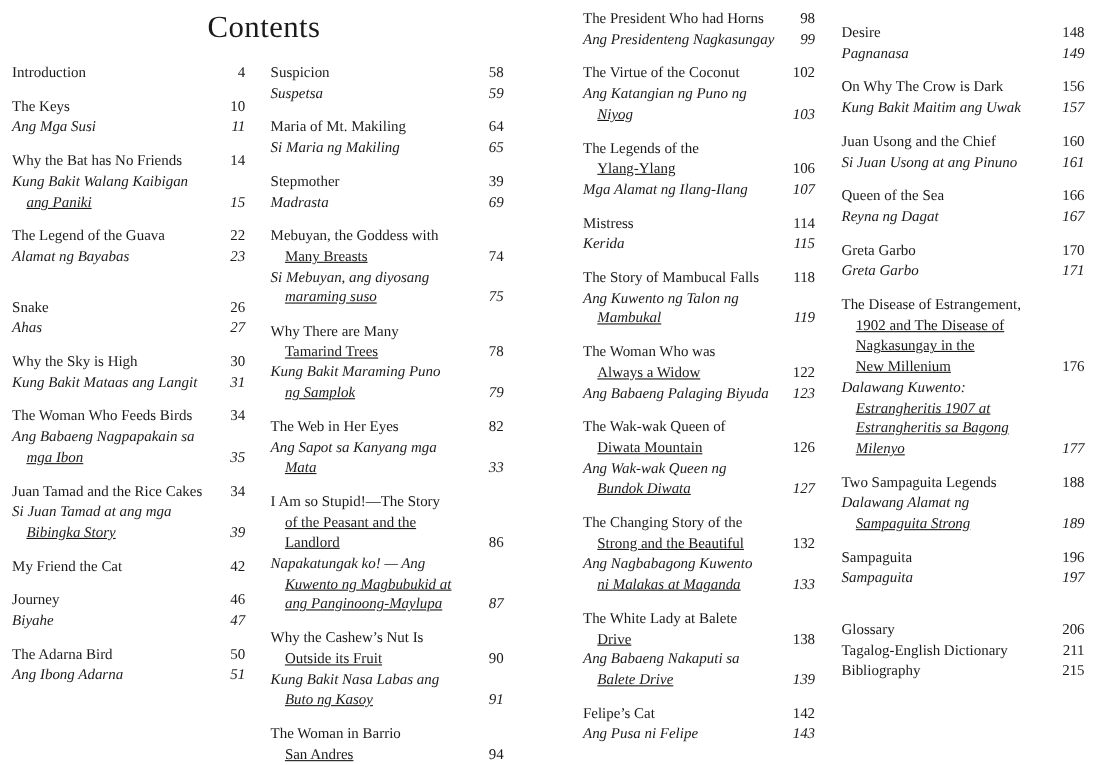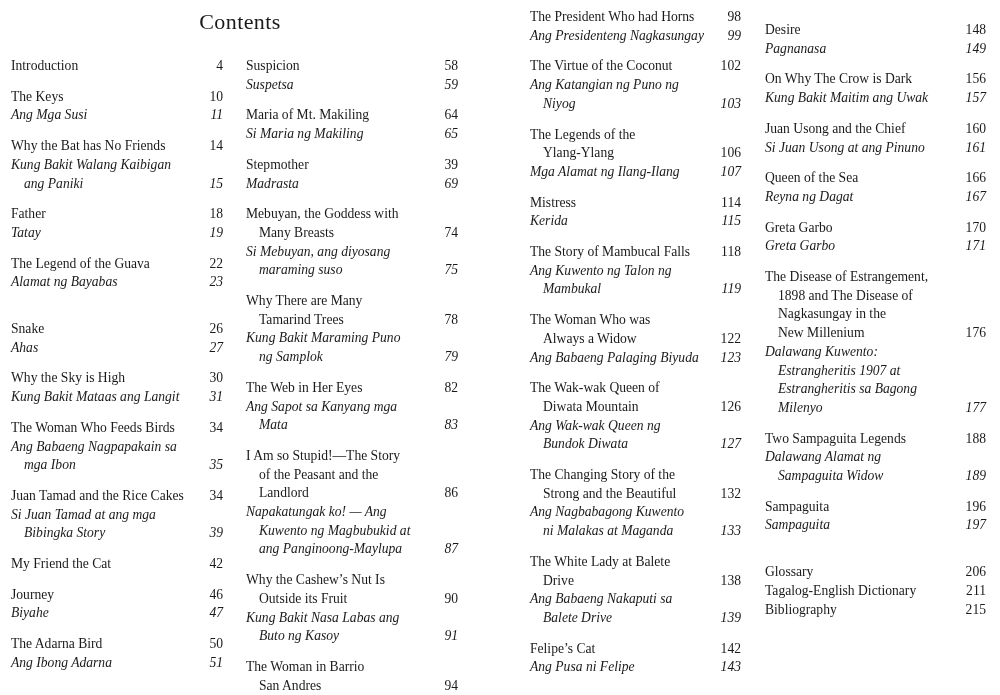--- a/index.html
+++ b/index.html
@@ -22,21 +22,21 @@
     height: 695px;
   }
 
   
   .toc-title {
     position: absolute;
     left: 0;
     top: 8px;
     width: 480px;
     text-align: center;
-    font-size: 22px;
+    font-size: 28px;
     font-weight: normal;
     letter-spacing: 0.4px;
     line-height: 1.25;
     margin: 0;
   }
 
   
   .col {
     position: absolute;
     box-sizing: border-box;
@@ -66,20 +66,21 @@
     white-space: normal;
   }
   .line .pg {
     flex: 0 0 auto;
     text-align: right;
     padding-left: 6px;
     font-variant-numeric: lining-nums;
   }
   .line.indent .txt {
     padding-left: 13px;
+    text-decoration: underline;
   }
   .line.eng .txt {
     font-style: normal;
   }
   .line.tag .txt,
   .line.tag .pg {
     font-style: italic;
   }
   .line .pg.blank {
     visibility: hidden;
@@ -118,30 +119,20 @@
           <span class="txt">Kung Bakit Walang Kaibigan</span>
           <span class="pg blank"></span>
         </div>
         <div class="line tag indent">
           <span class="txt">ang Paniki</span>
           <span class="pg">15</span>
         </div>
       </div>
       <div class="entry">
         <div class="line eng">
-          <span class="txt">Father</span>
-          <span class="pg">18</span>
-        </div>
-        <div class="line tag">
-          <span class="txt">Tatay</span>
-          <span class="pg">19</span>
-        </div>
-      </div>
-      <div class="entry">
-        <div class="line eng">
           <span class="txt">The Legend of the Guava</span>
           <span class="pg">22</span>
         </div>
         <div class="line tag">
           <span class="txt">Alamat ng Bayabas</span>
           <span class="pg">23</span>
         </div>
       </div>
       <div class="entry gap-before">
         <div class="line eng">
@@ -289,21 +280,21 @@
         <div class="line eng">
           <span class="txt">The Web in Her Eyes</span>
           <span class="pg">82</span>
         </div>
         <div class="line tag">
           <span class="txt">Ang Sapot sa Kanyang mga</span>
           <span class="pg blank"></span>
         </div>
         <div class="line tag indent">
           <span class="txt">Mata</span>
-          <span class="pg">83</span>
+          <span class="pg">33</span>
         </div>
       </div>
       <div class="entry">
         <div class="line eng">
           <span class="txt">I Am so Stupid!—The Story</span>
           <span class="pg blank"></span>
         </div>
         <div class="line eng indent">
           <span class="txt">of the Peasant and the</span>
           <span class="pg blank"></span>
@@ -546,21 +537,21 @@
           <span class="txt">Greta Garbo</span>
           <span class="pg">171</span>
         </div>
       </div>
       <div class="entry">
         <div class="line eng">
           <span class="txt">The Disease of Estrangement,</span>
           <span class="pg blank"></span>
         </div>
         <div class="line eng indent">
-          <span class="txt">1898 and The Disease of</span>
+          <span class="txt">1902 and The Disease of</span>
           <span class="pg blank"></span>
         </div>
         <div class="line eng indent">
           <span class="txt">Nagkasungay in the</span>
           <span class="pg blank"></span>
         </div>
         <div class="line eng indent">
           <span class="txt">New Millenium</span>
           <span class="pg">176</span>
         </div>
@@ -584,21 +575,21 @@
       <div class="entry">
         <div class="line eng">
           <span class="txt">Two Sampaguita Legends</span>
           <span class="pg">188</span>
         </div>
         <div class="line tag">
           <span class="txt">Dalawang Alamat ng</span>
           <span class="pg blank"></span>
         </div>
         <div class="line tag indent">
-          <span class="txt">Sampaguita Widow</span>
+          <span class="txt">Sampaguita Strong</span>
           <span class="pg">189</span>
         </div>
       </div>
       <div class="entry">
         <div class="line eng">
           <span class="txt">Sampaguita</span>
           <span class="pg">196</span>
         </div>
         <div class="line tag">
           <span class="txt">Sampaguita</span>

